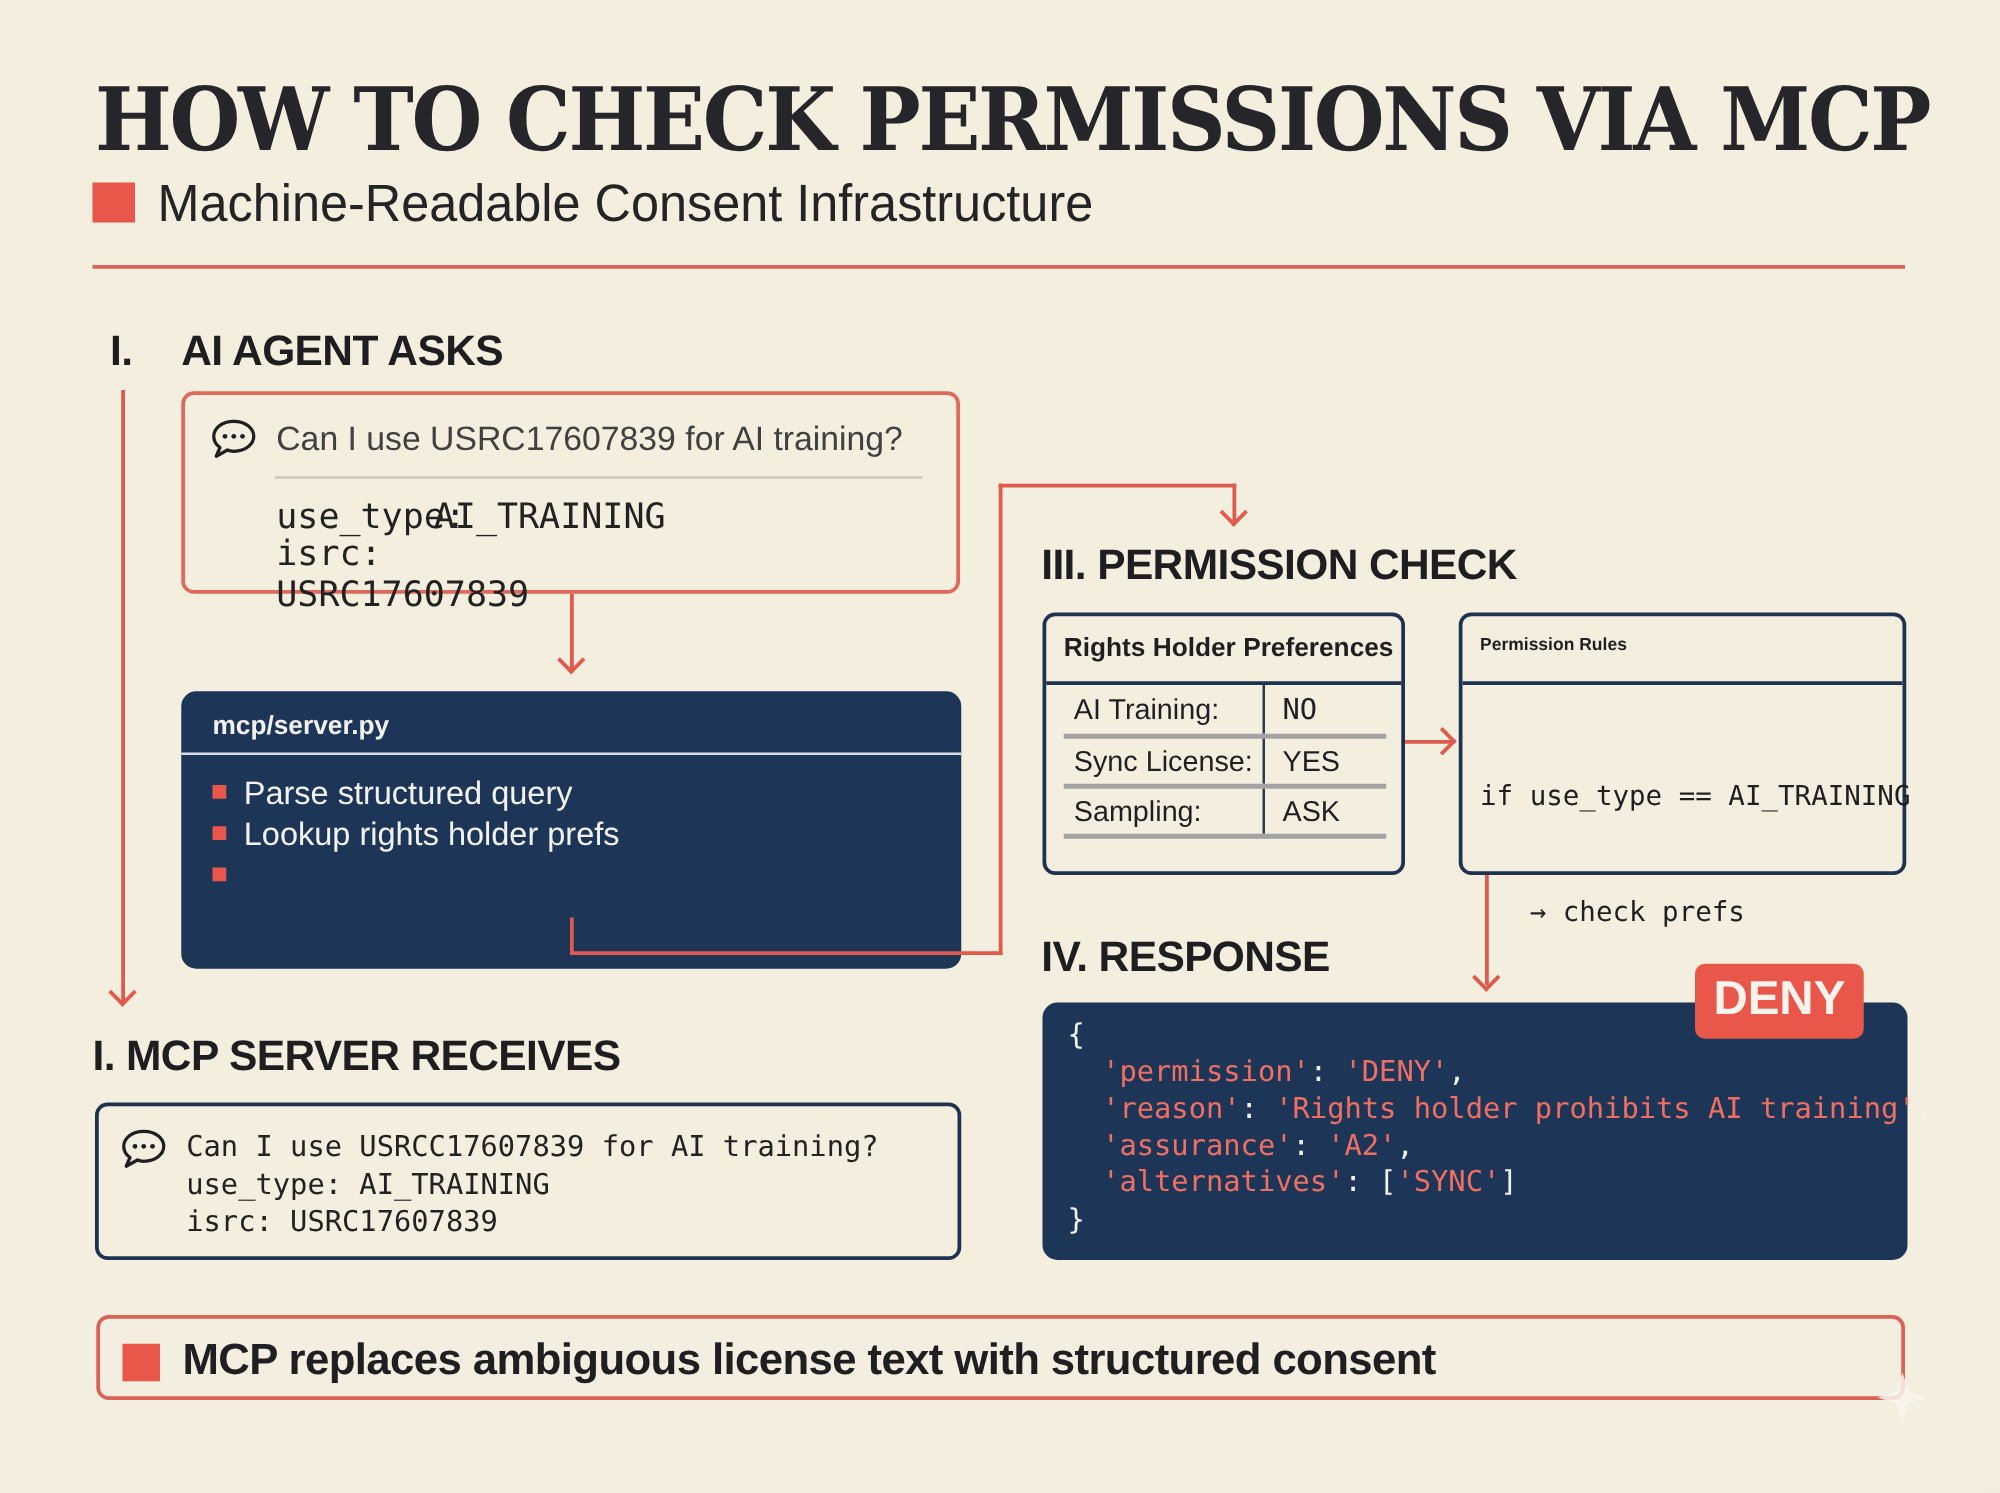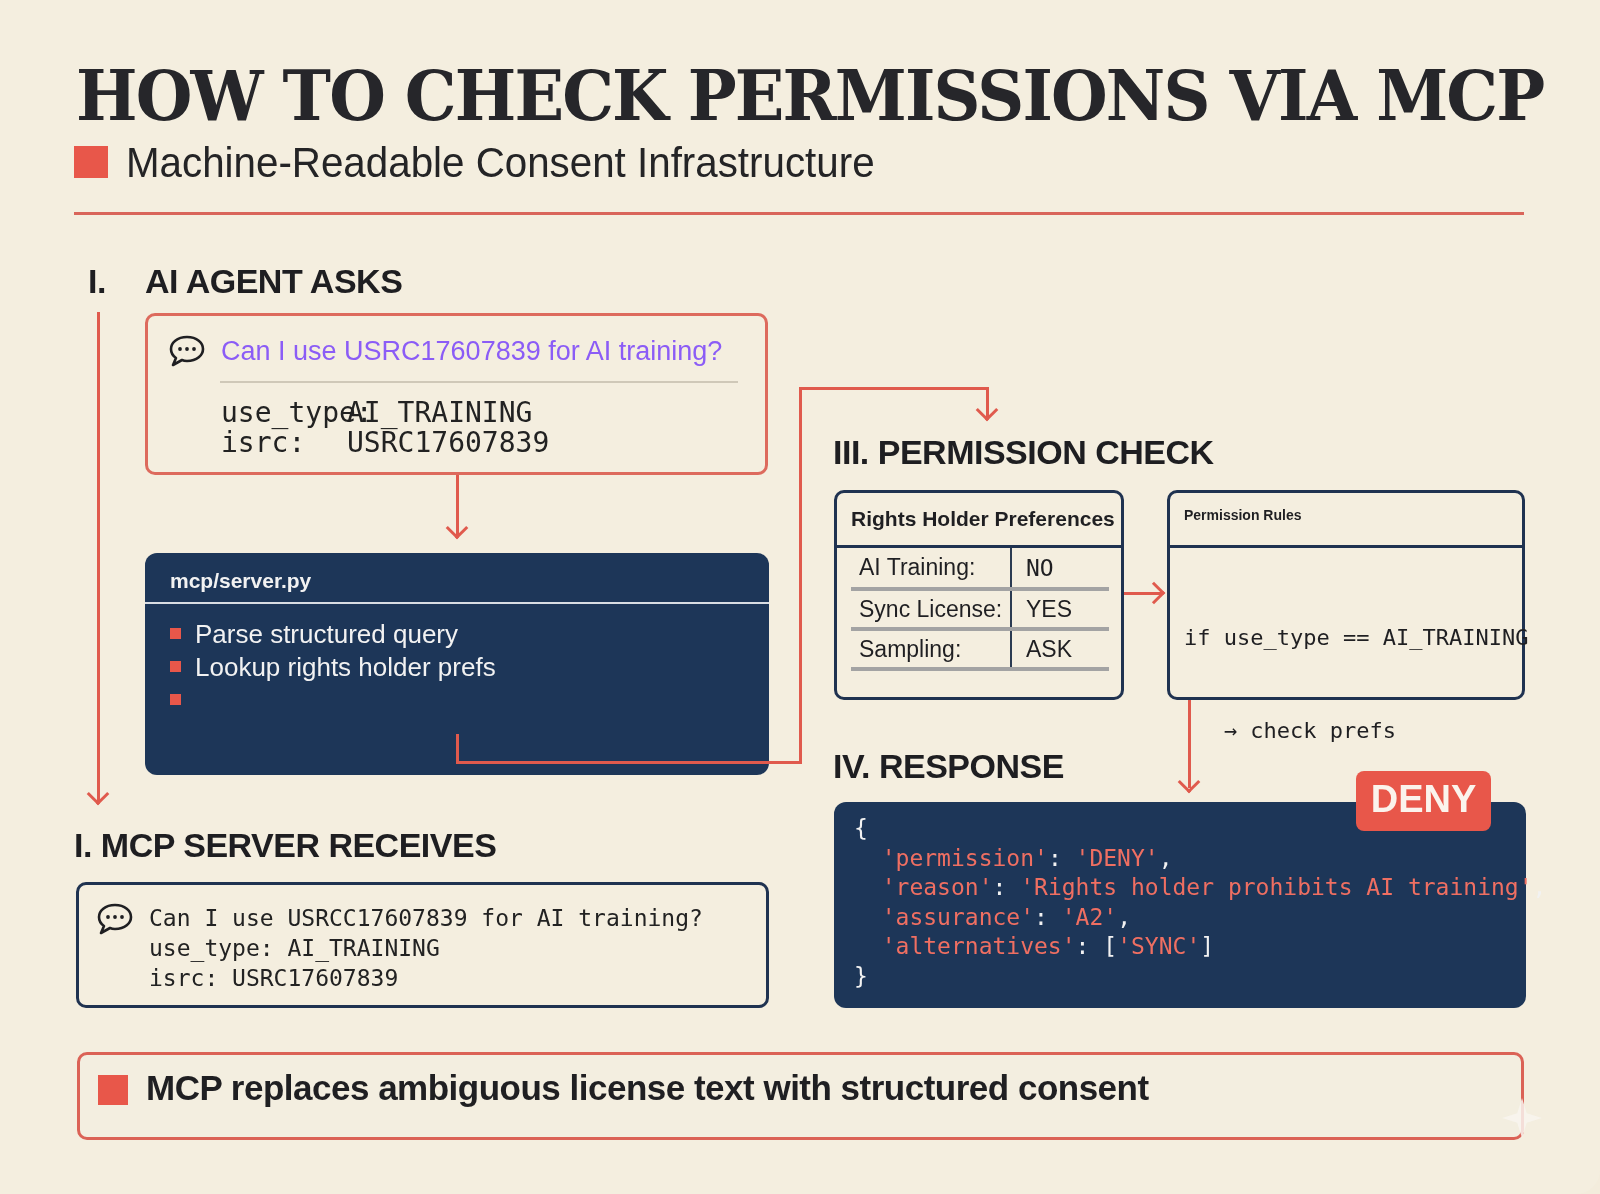--- a/index.html
+++ b/index.html
@@ -95,28 +95,28 @@
   <div class="ln" style="left:97px; top:312px; width:3px; height:490px;"></div>
   <div class="arrowhead ah-down" style="left:90px; top:786px;"></div>
 
   <div class="abs box-red" style="left:145px; top:313px; width:623px; height:162px;">
     <svg class="abs chat-icon" style="left:20px; top:18px;" viewBox="0 0 38 34">
       <path d="M19 3 C9 3 3 9 3 15 C3 19 5 22 8 24 L5 31 L14 26 C16 27 17 27 19 27 C29 27 35 21 35 15 C35 9 29 3 19 3 Z" fill="none" stroke="#1f1f22" stroke-width="2.6" stroke-linejoin="round"></path>
       <circle cx="12" cy="15" r="1.9" fill="#1f1f22"></circle>
       <circle cx="19" cy="15" r="1.9" fill="#1f1f22"></circle>
       <circle cx="26" cy="15" r="1.9" fill="#1f1f22"></circle>
     </svg>
-    <div class="abs" style="left:73px; top:20px; font-size:27px; white-space:nowrap; color:#8b5cf6;">Can I use USRC17607839 for AI training?</div>
+    <div class="abs" style="left:73px; top:20px; font-size:27px; white-space:nowrap; color:#404040;">Can I use USRC17607839 for AI training?</div>
     <div class="abs" style="left:72px; top:65px; width:518px; height:2px; background:#cfc8b8;"></div>
     <div class="abs mono" style="left:73px; top:80px; font-size:28px; color:#222;">
       <div style="display:flex; height:30px;">
         <span style="width:126px;">use_type:</span>
         <span>AI_TRAINING</span>
       </div>
-      <div style="display:flex; height:30px;">
+      <div style="display:flex; height:30px;flex-direction:column;">
         <span style="width:126px;">isrc:</span>
         <span>USRC17607839</span>
       </div>
     </div>
   </div>
 
   <div class="ln" style="left:456px; top:475px; width:3px; height:60px;"></div>
   <div class="arrowhead ah-down" style="left:449px; top:520px;"></div>
 
   <div class="abs box-navy" style="left:145px; top:553px; width:624px; height:222px;">
@@ -191,19 +191,19 @@
       <circle cx="19" cy="15" r="1.9" fill="#1f1f22"></circle>
       <circle cx="26" cy="15" r="1.9" fill="#1f1f22"></circle>
     </svg>
     <div class="abs mono" style="left:70px; top:18px; font-size:23px; line-height:30px; white-space:nowrap; color:#222;">
       <div>Can I use USRCC17607839 for AI training?</div>
       <div>use_type: AI_TRAINING</div>
       <div>isrc: USRC17607839</div>
     </div>
   </div>
 
-  <div class="abs footer-box" style="left:77px; top:1052px; width:1447px; height:88px;">
+  <div class="abs footer-box" style="left:77px; top:1052px; width:1447px; height:68px;">
     <div class="abs" style="left:18px; top:20px; width:30px; height:30px; background:#e8574a;"></div>
     <div class="abs" style="left:66px; top:13px; font-weight:bold; font-size:35px; white-space:nowrap; letter-spacing:-0.5px;">MCP replaces ambiguous license text with structured consent</div>
   </div>
 
   <div class="abs sparkle" style="left:1502px; top:1098px;"></div>
 </div>
 
 </body></html>

